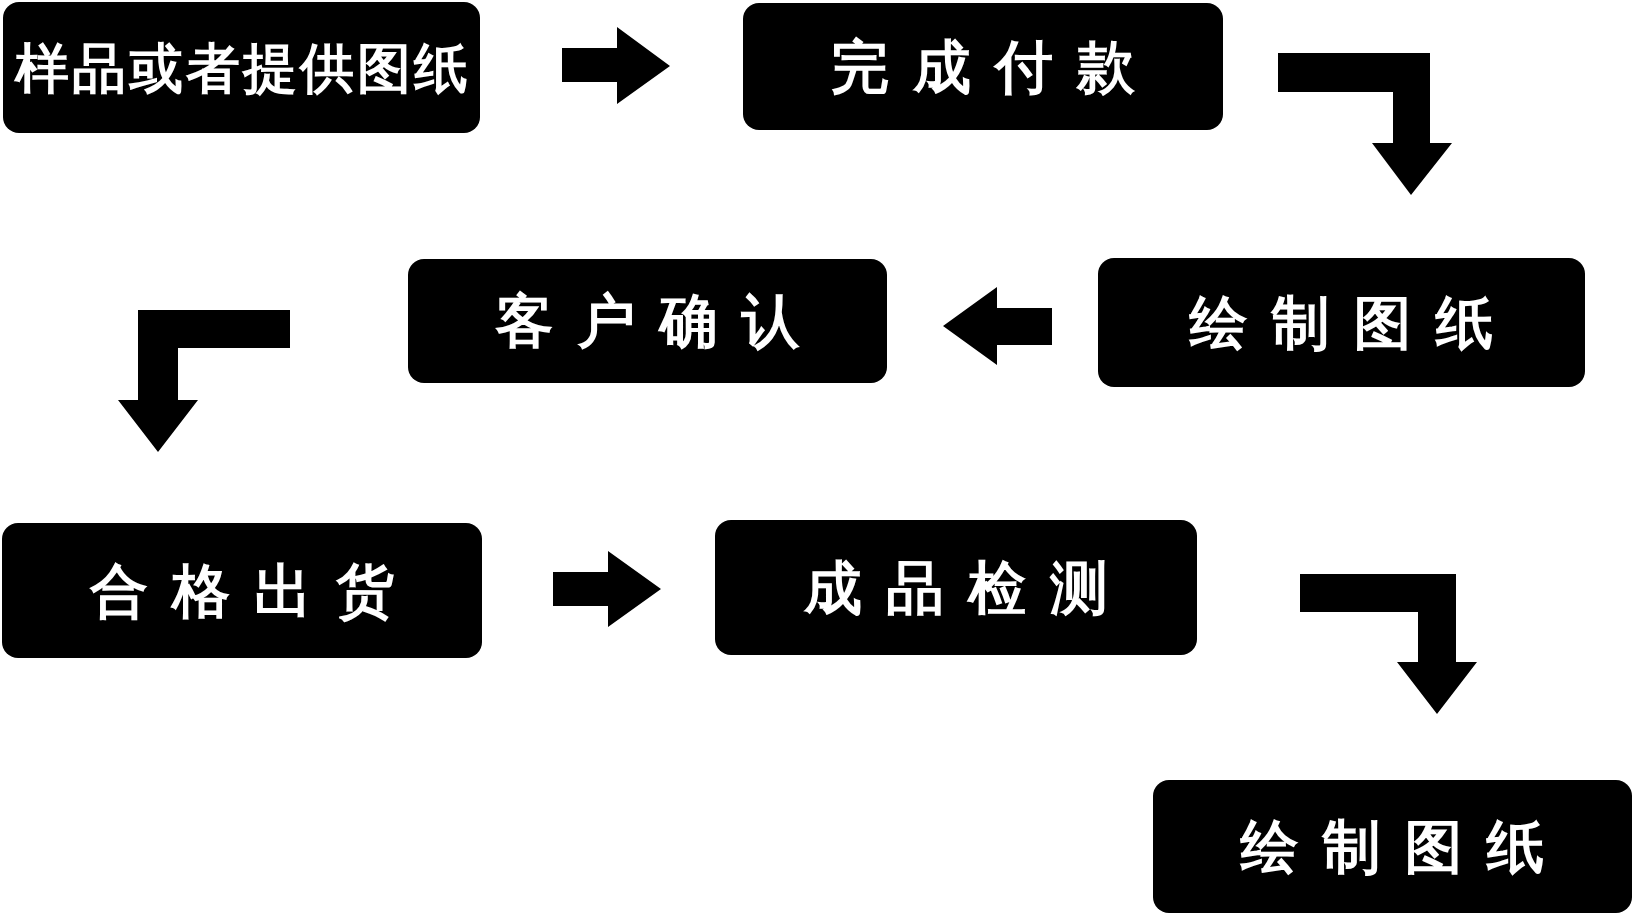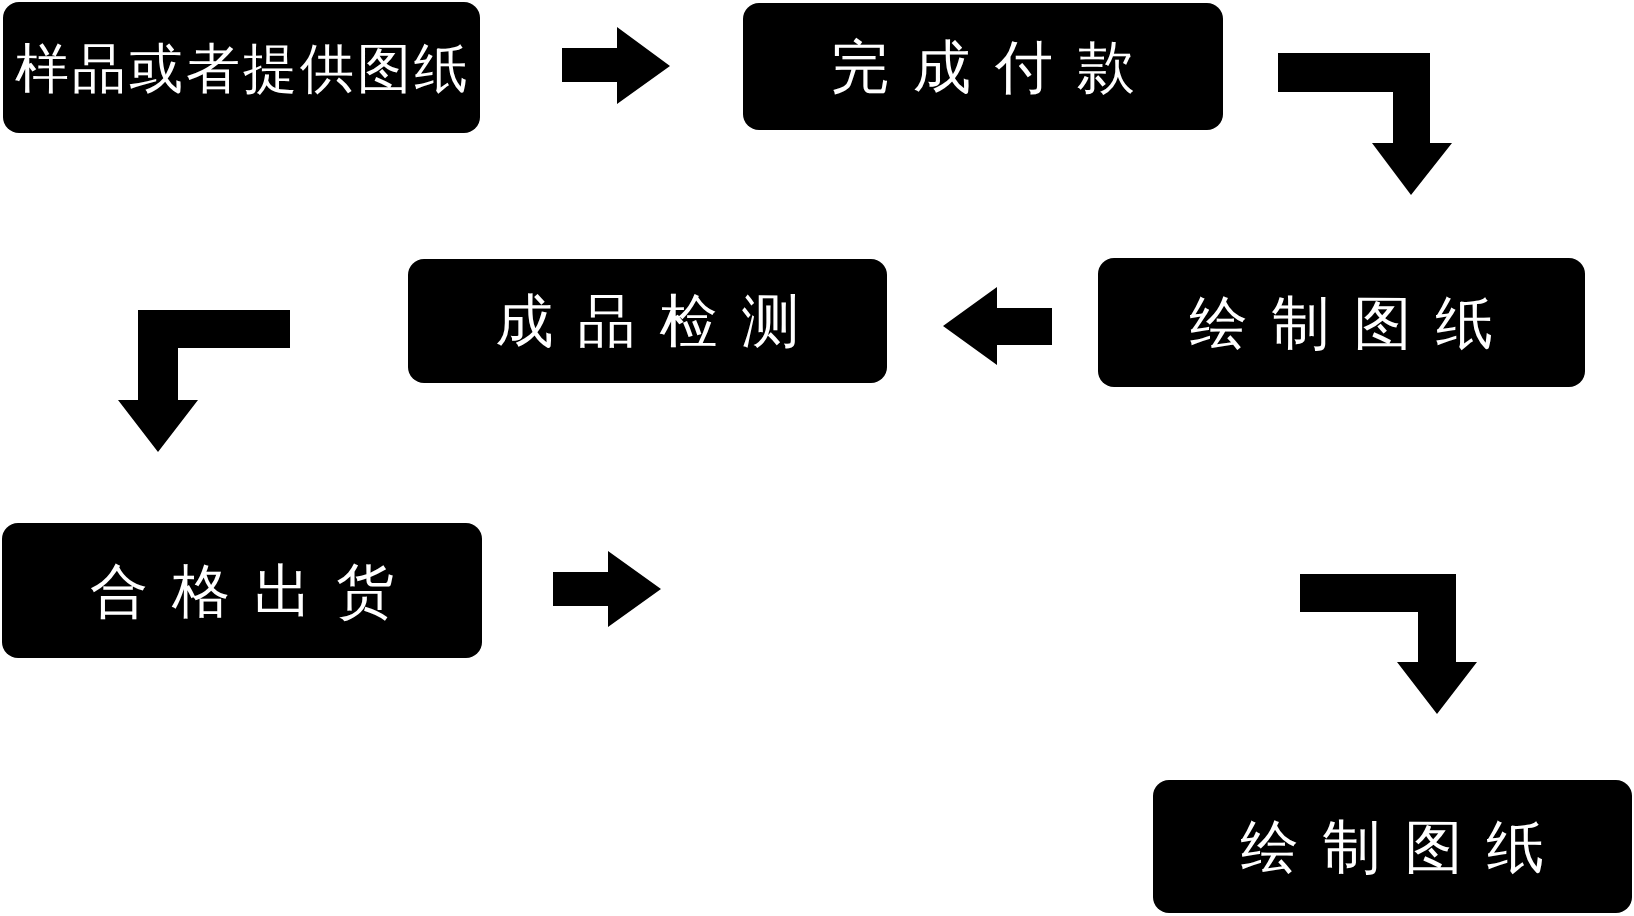--- a/index.html
+++ b/index.html
@@ -20,21 +20,21 @@
     background: #000000;
     color: #ffffff;
     border-radius: 16px;
     display: flex;
     align-items: center;
     justify-content: center;
     text-align: center;
   }
   .node .label {
     font-size: 58px;
-    font-weight: 400;
+    font-weight: 700;
     letter-spacing: 24px;
     text-indent: 24px;
     white-space: nowrap;
     line-height: 1;
   }
   .node.wide .label {
     font-size: 54px;
     letter-spacing: 3px;
     text-indent: 3px;
   }
@@ -65,27 +65,30 @@
 
   <div class="node node-payment">
     <span class="label">完成付款</span>
   </div>
 
   <div class="node node-drawing">
     <span class="label">绘制图纸</span>
   </div>
 
   <div class="node node-confirm">
-    <span class="label">成品检测</span>
+    <span class="label">客户确认</span>
   </div>
 
   <div class="node node-production">
     <span class="label">合格出货</span>
   </div>
 
+  <div class="node node-inspection">
+    <span class="label">成品检测</span>
+  </div>
 
   <div class="node node-shipment">
     <span class="label">绘制图纸</span>
   </div>
 
   <svg class="arrow-layer" viewBox="0 0 1634 916" xmlns="http://www.w3.org/2000/svg">
     <polygon points="562,48 617,48 617,27 670,66 617,104 617,82 562,82" fill="#000000"></polygon>
     <polygon points="1278,53 1430,53 1430,143 1452,143 1411,195 1372,143 1393,143 1393,92 1278,92" fill="#000000"></polygon>
     <polygon points="943,326 997,287 997,308 1052,308 1052,345 997,345 997,365" fill="#000000"></polygon>
     <polygon points="138,310 290,310 290,348 178,348 178,400 198,400 158,452 118,400 138,400" fill="#000000"></polygon>

